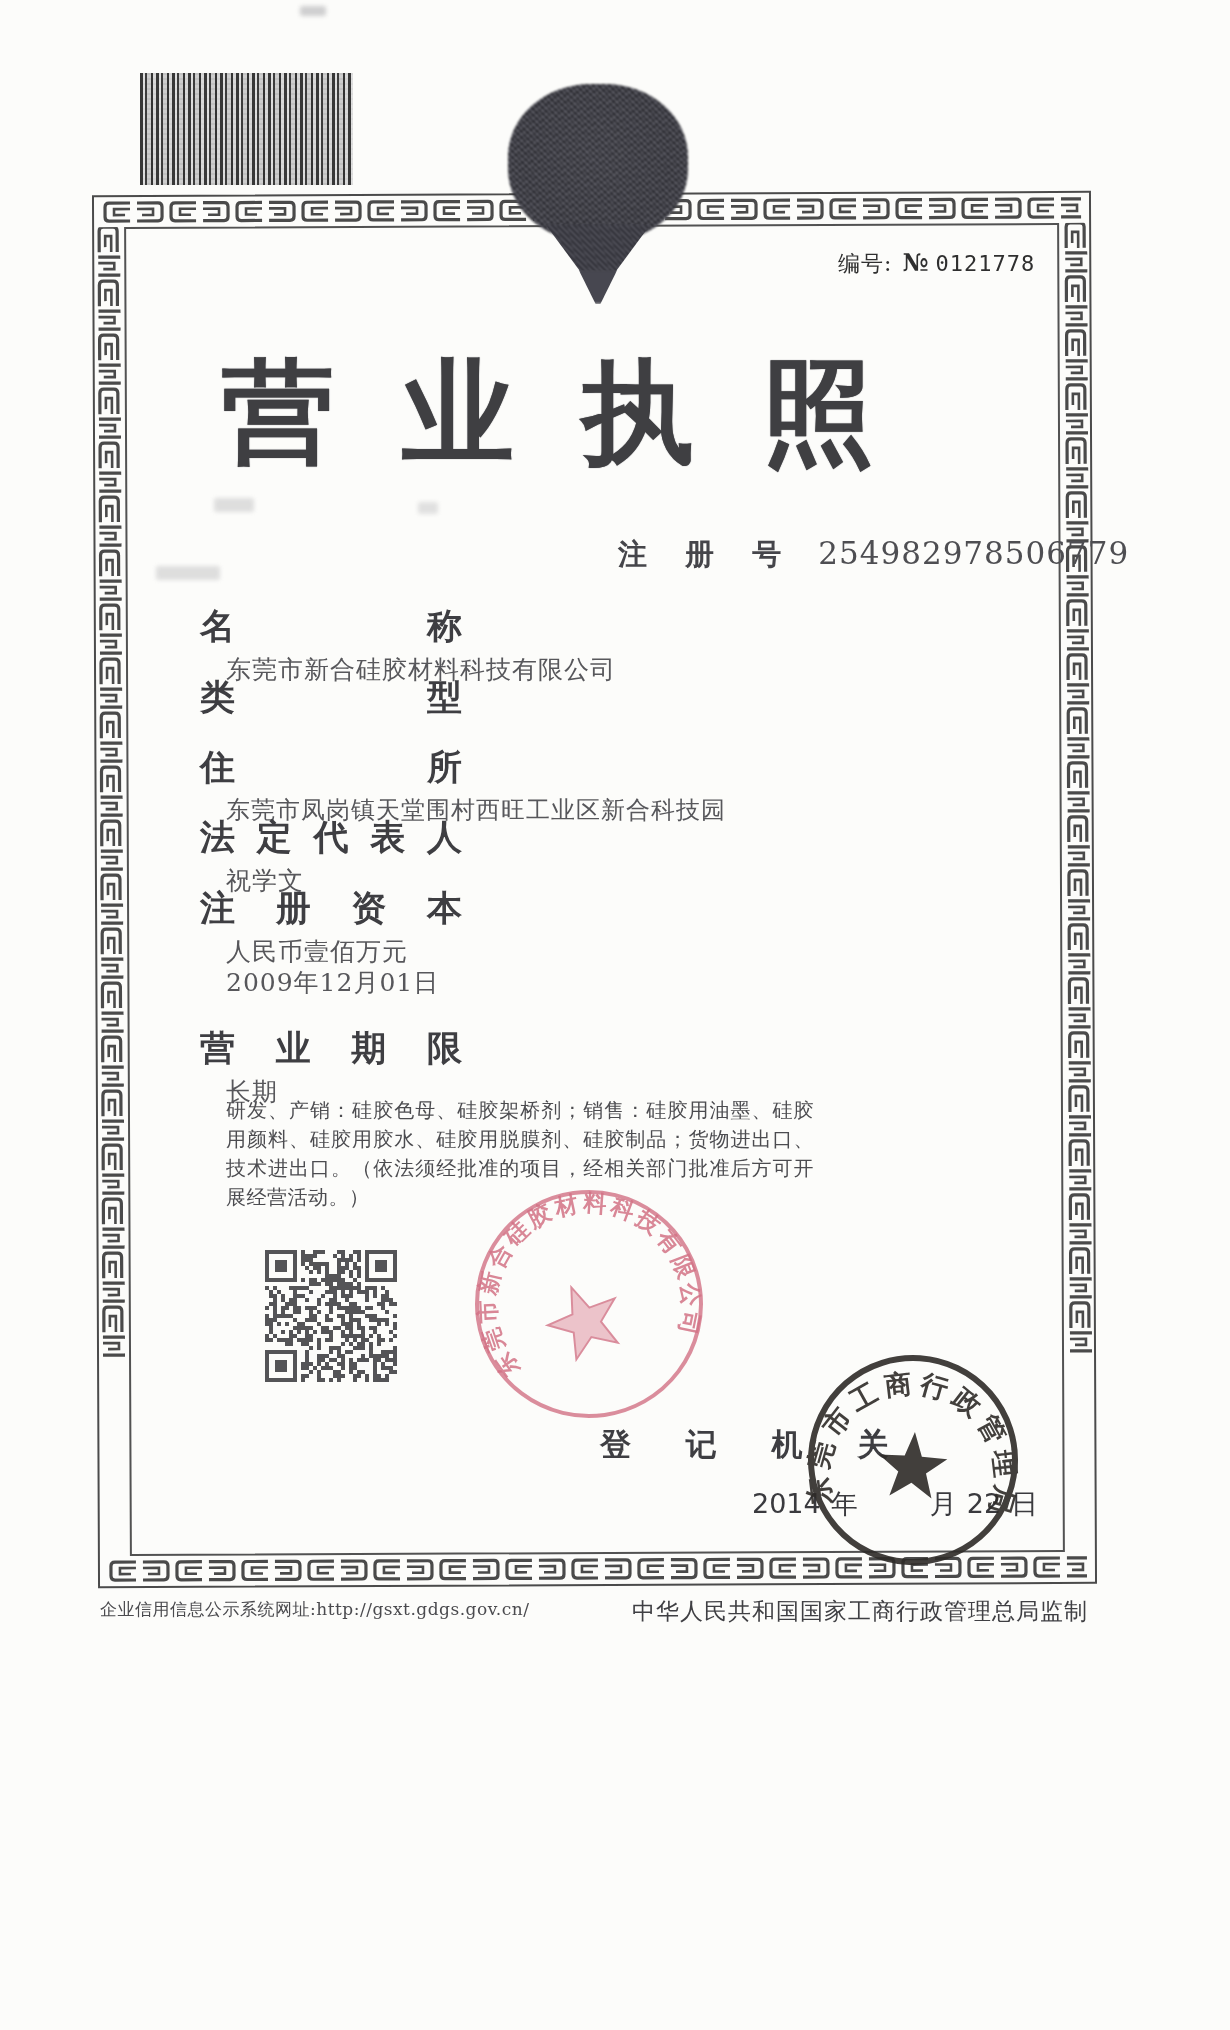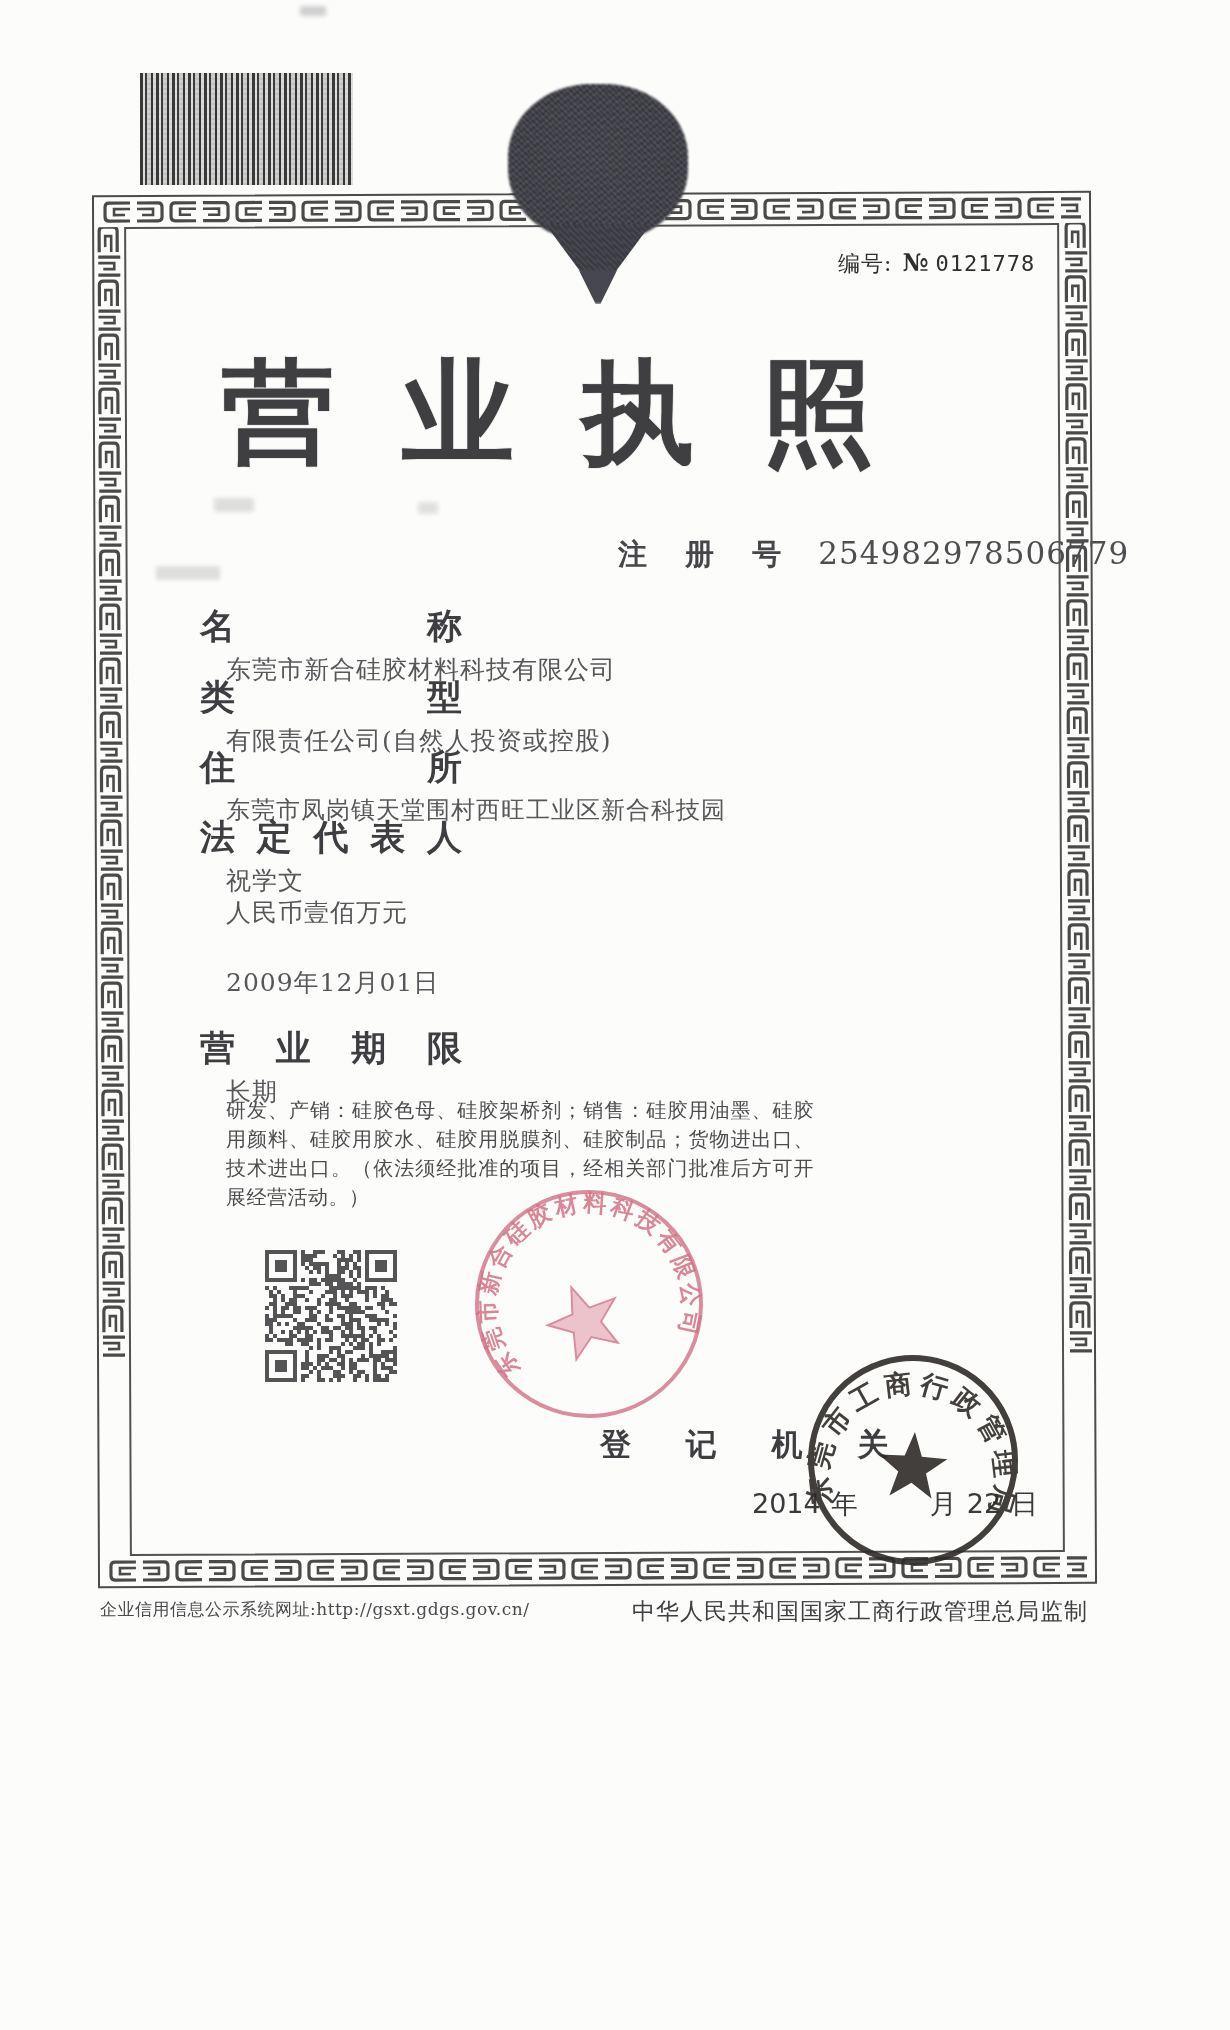--- a/index.html
+++ b/index.html
@@ -727,31 +727,31 @@
   <span class="lbl">注 册 号</span>
   <span class="num">254982978506779</span>
 </div>
 
 <div class="row" style="top:607px">
   <span class="flabel">名称</span>
   <span class="fvalue">东莞市新合硅胶材料科技有限公司</span>
 </div>
 <div class="row" style="top:678px">
   <span class="flabel">类型</span>
-  <span class="fvalue">有限责任公司(自然人投资或控股)</span>
 </div>
 <div class="row" style="top:748px">
   <span class="flabel">住所</span>
   <span class="fvalue small">东莞市凤岗镇天堂围村西旺工业区新合科技园</span>
 </div>
 <div class="row" style="top:818px">
   <span class="flabel">法定代表人</span>
   <span class="fvalue">祝学文</span>
 </div>
 <div class="row" style="top:889px">
+  <span class="flabel">注册资本</span>
   <span class="fvalue">人民币壹佰万元</span>
 </div>
 <div class="row" style="top:959px">
   <span class="fvalue">2009年12月01日</span>
 </div>
 <div class="row" style="top:1029px">
   <span class="flabel">营业期限</span>
   <span class="fvalue">长期</span>
 </div>
 <div class="row" style="top:1092px">

